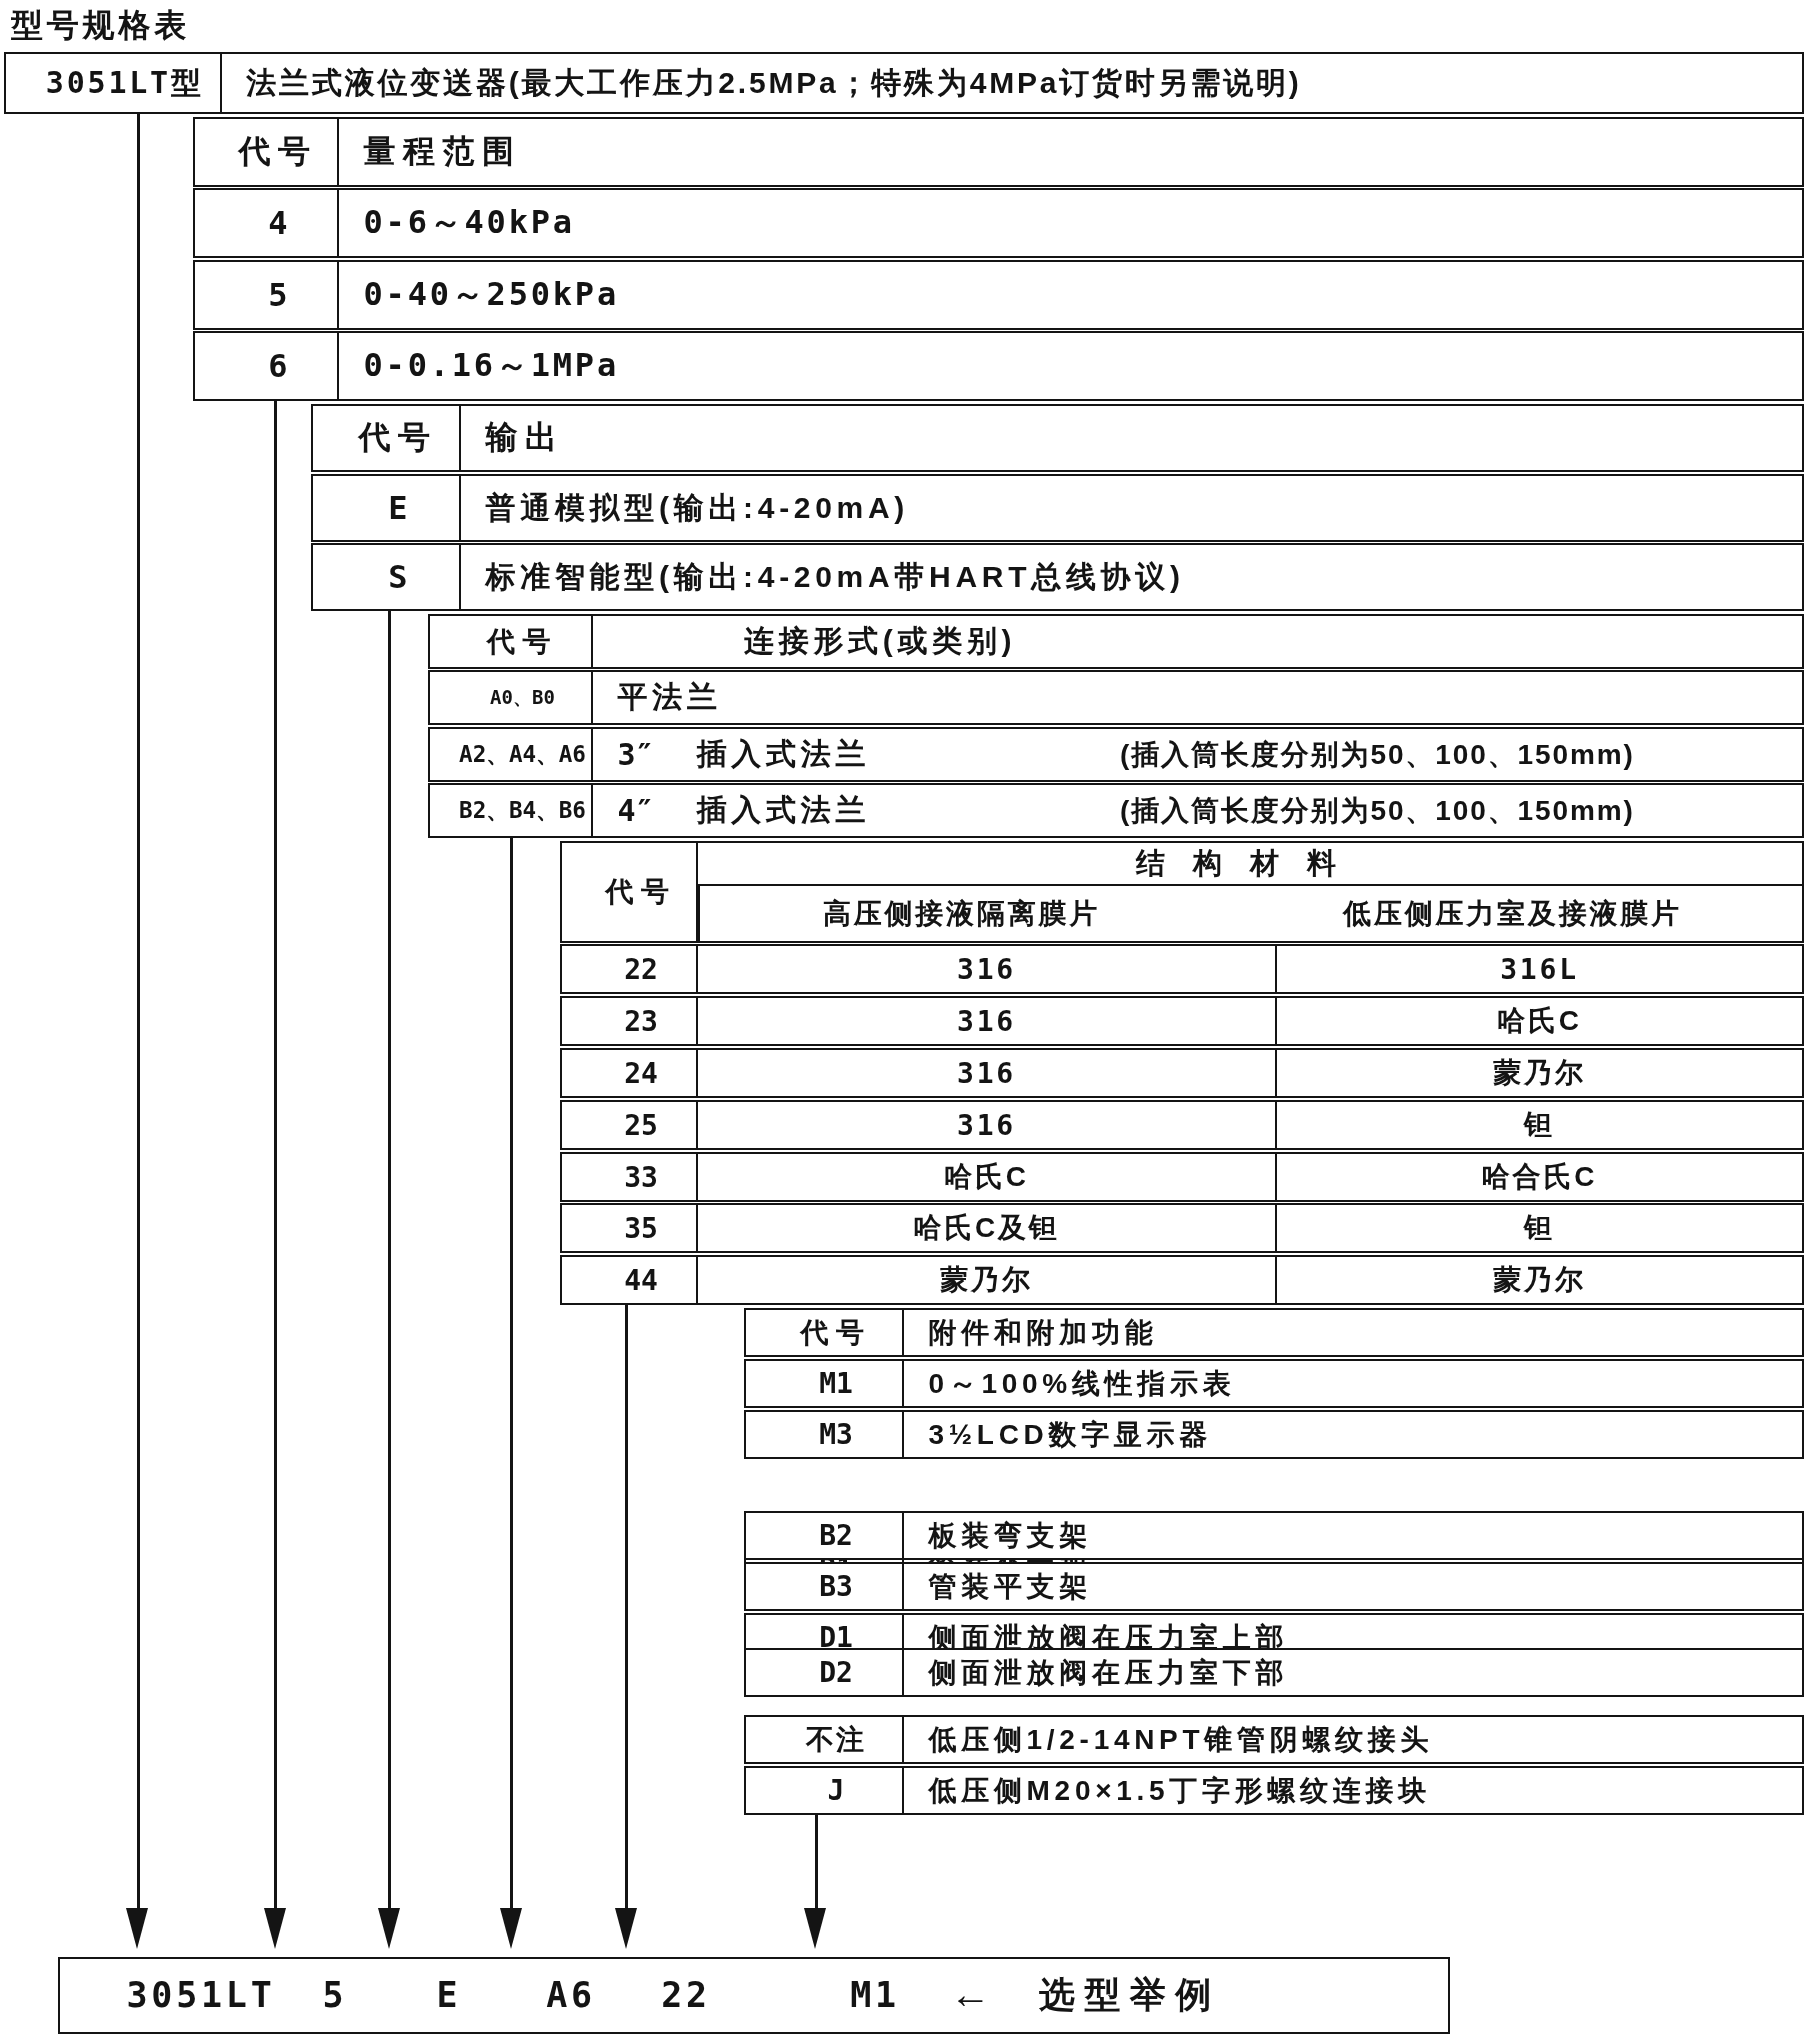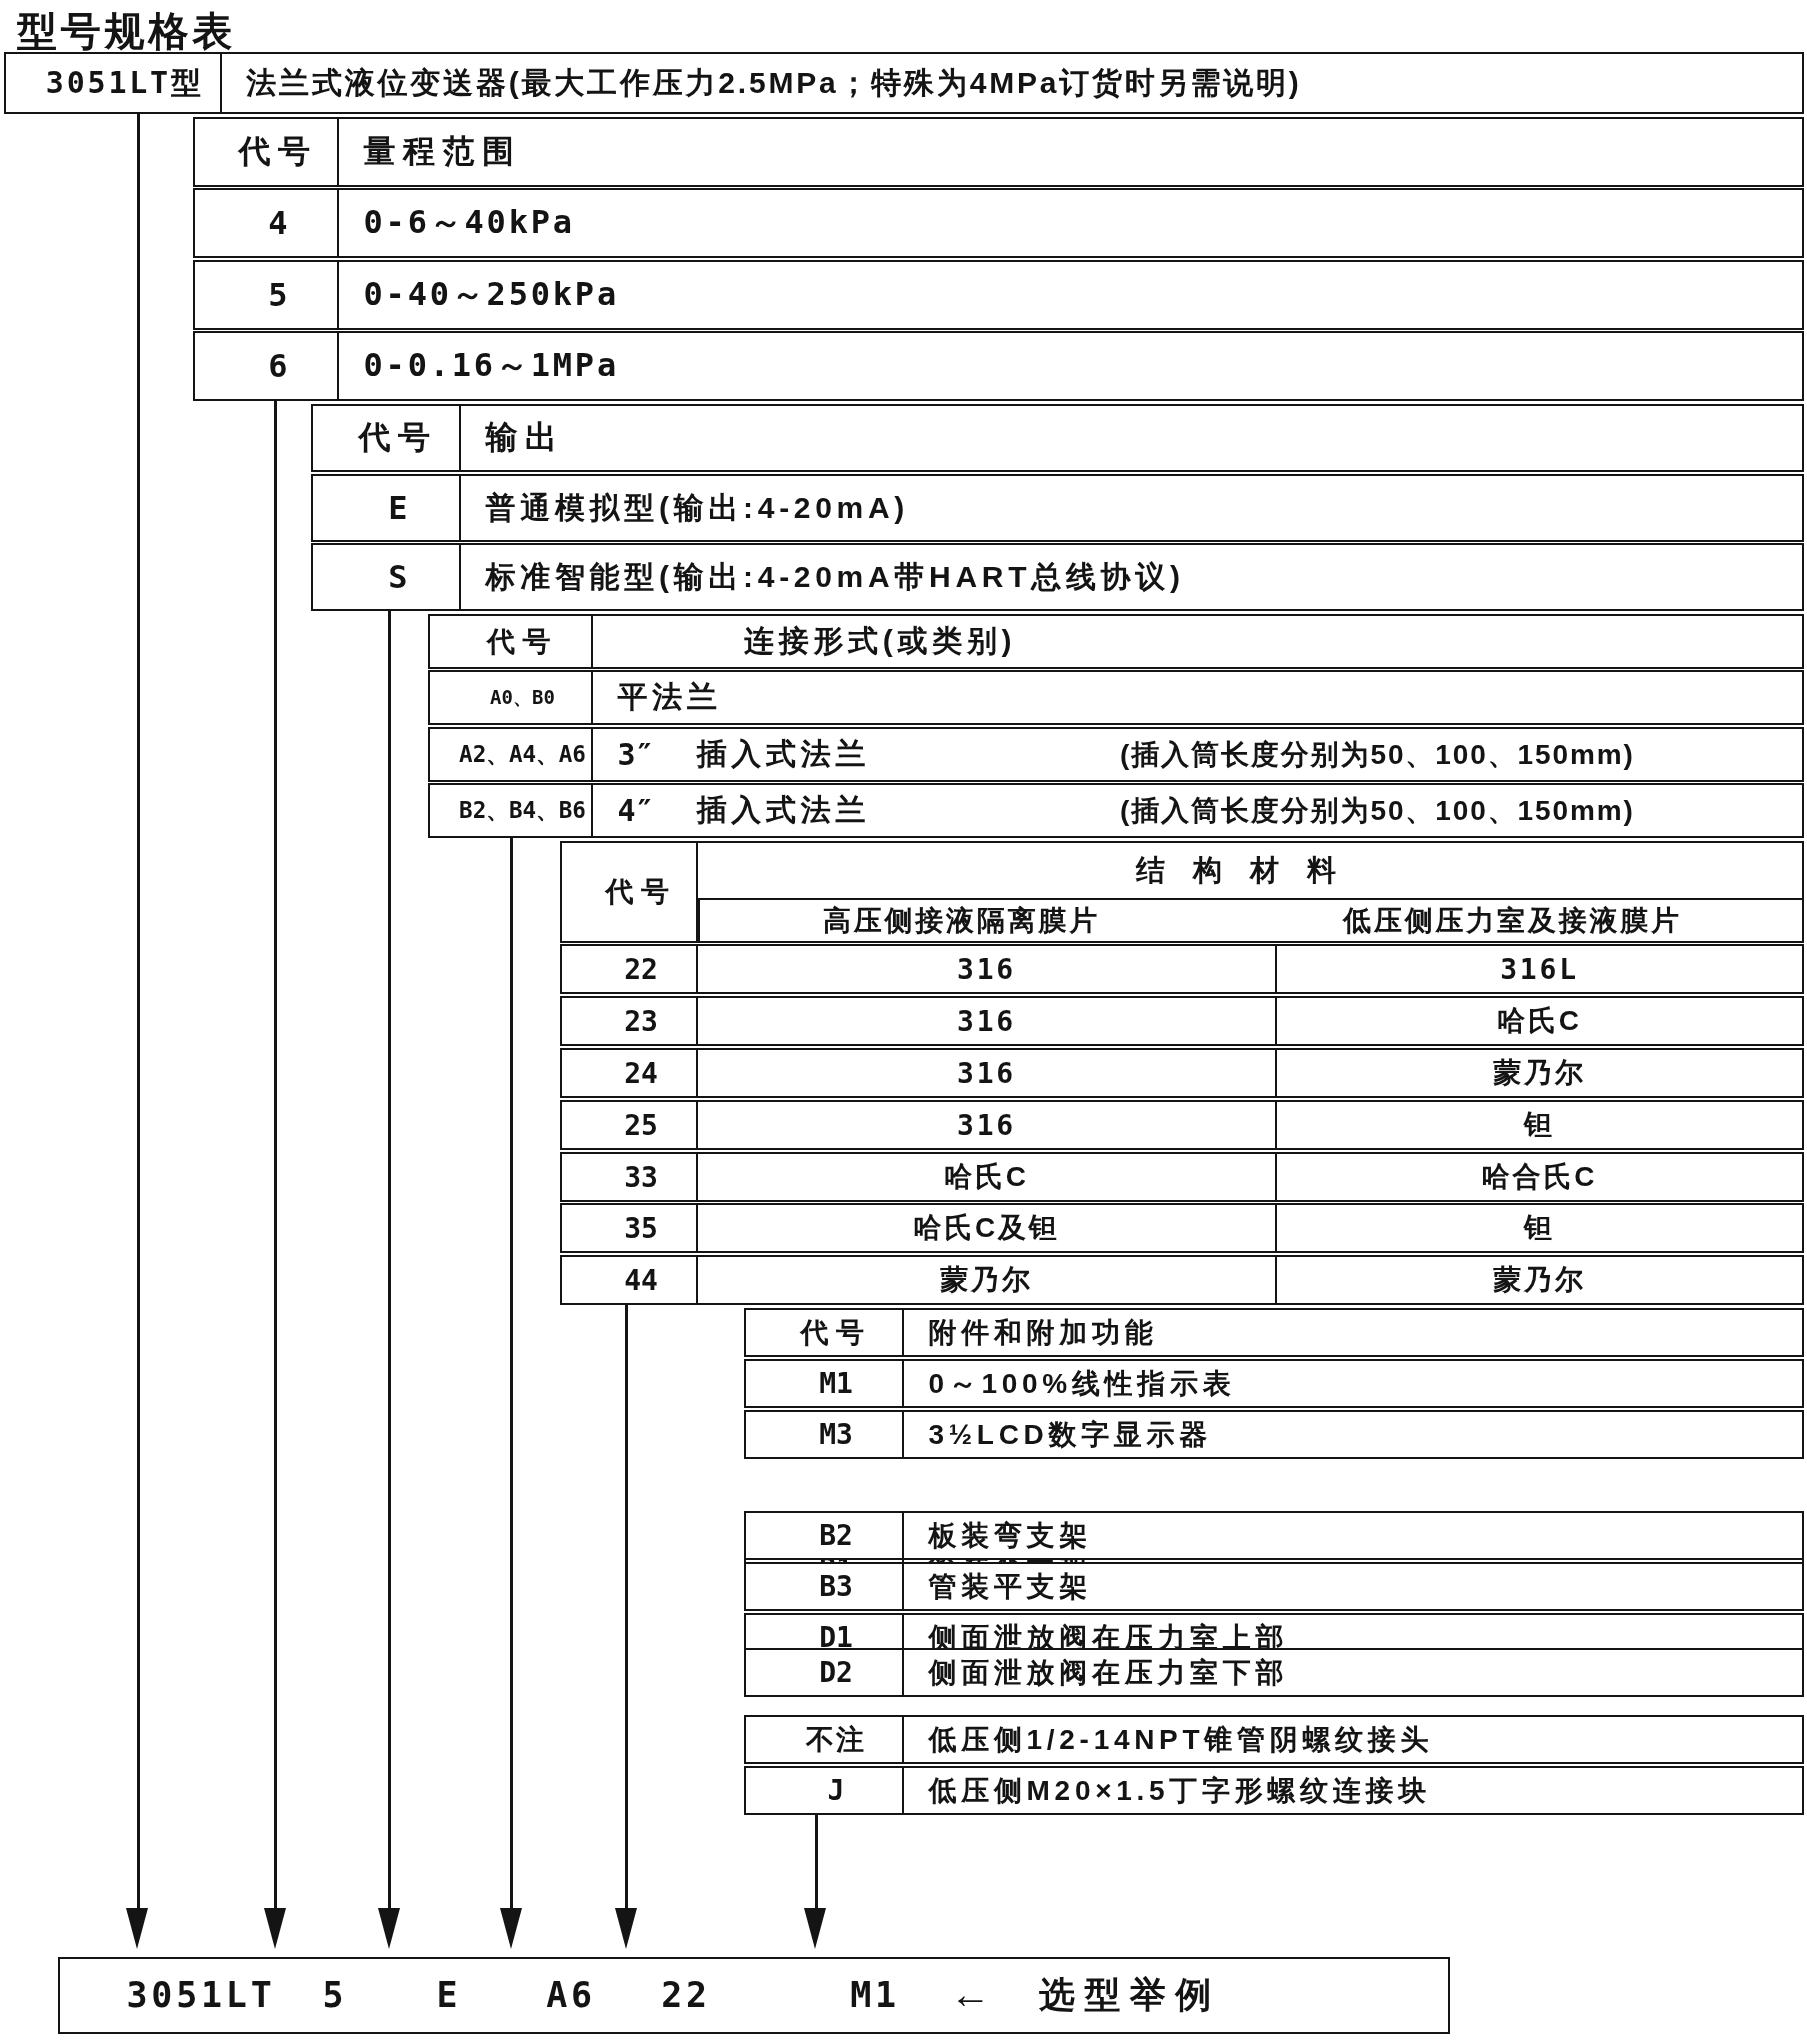--- a/index.html
+++ b/index.html
@@ -1,35 +1,35 @@
 <!DOCTYPE html>
 <html style="font-size:15px"><head>
 <meta charset="utf-8">
 <style>
   html,body{margin:0;padding:0;background:#ffffff;}
   .canvas{position:relative;width:1808px;height:2041px;background:#fff;
           font-family:"Liberation Sans",sans-serif;color:#141414;overflow:hidden;}
-  .title{position:absolute;left:17px;top:3.8px;font-size:40px;font-weight:700;letter-spacing:3.8px;text-align:right;}
+  .title{position:absolute;left:11px;top:3.8px;font-size:32px;font-weight:700;letter-spacing:3.8px;text-align:right;}
   .row{position:absolute;display:flex;border:2.8px solid #141414;box-sizing:border-box;background:#fff;padding-left:24px;}
   .cell{display:flex;align-items:center;box-sizing:border-box;white-space:nowrap;overflow:visible;}
   .code{justify-content:center;font-weight:700;}
   .sep{border-left:2.8px solid #141414;}
   .valL{padding-left:24.5px;font-weight:700;flex:1;}
   .ctr{justify-content:center;font-weight:700;}
   .mono{font-family:"DejaVu Sans Mono","Liberation Mono",monospace;}
   .zh{letter-spacing:4.7px;} .fs34{font-size:32px;} .fs32{font-size:30px;}
   .fs30{font-size:28px;} .fs26{font-size:19px;} .fs24{font-size:22.6px;}
   .ls3{letter-spacing:2.8px;} .ls8{letter-spacing:7.5px;}
   .vline{position:absolute;width:2.8px;background:#141414;}
   .ah{position:absolute;width:0;height:0;border-left:11.3px solid transparent;
       border-right:11.3px solid transparent;border-top:41px solid #141414;}
   .note{position:absolute;left:527px;top:0;height:100%;display:flex;align-items:center;
         font-weight:700;font-size:28px;letter-spacing:1.9px;}
   .mat-title{display:flex;align-items:center;justify-content:center;font-weight:700;
-             font-size:29px;letter-spacing:28px;height:55px;}
+             font-size:29px;letter-spacing:28px;height:41px;}
   .ex-item{position:absolute;top:0;height:72px;line-height:72px;transform:translateX(-50%);
            font-family:"DejaVu Sans Mono","Liberation Mono",monospace;font-weight:700;
            font-size:35px;letter-spacing:3.8px;}
 </style>
 </head>
 <body>
 
 <div class="canvas">
 
   <div class="title">型号规格表</div>

